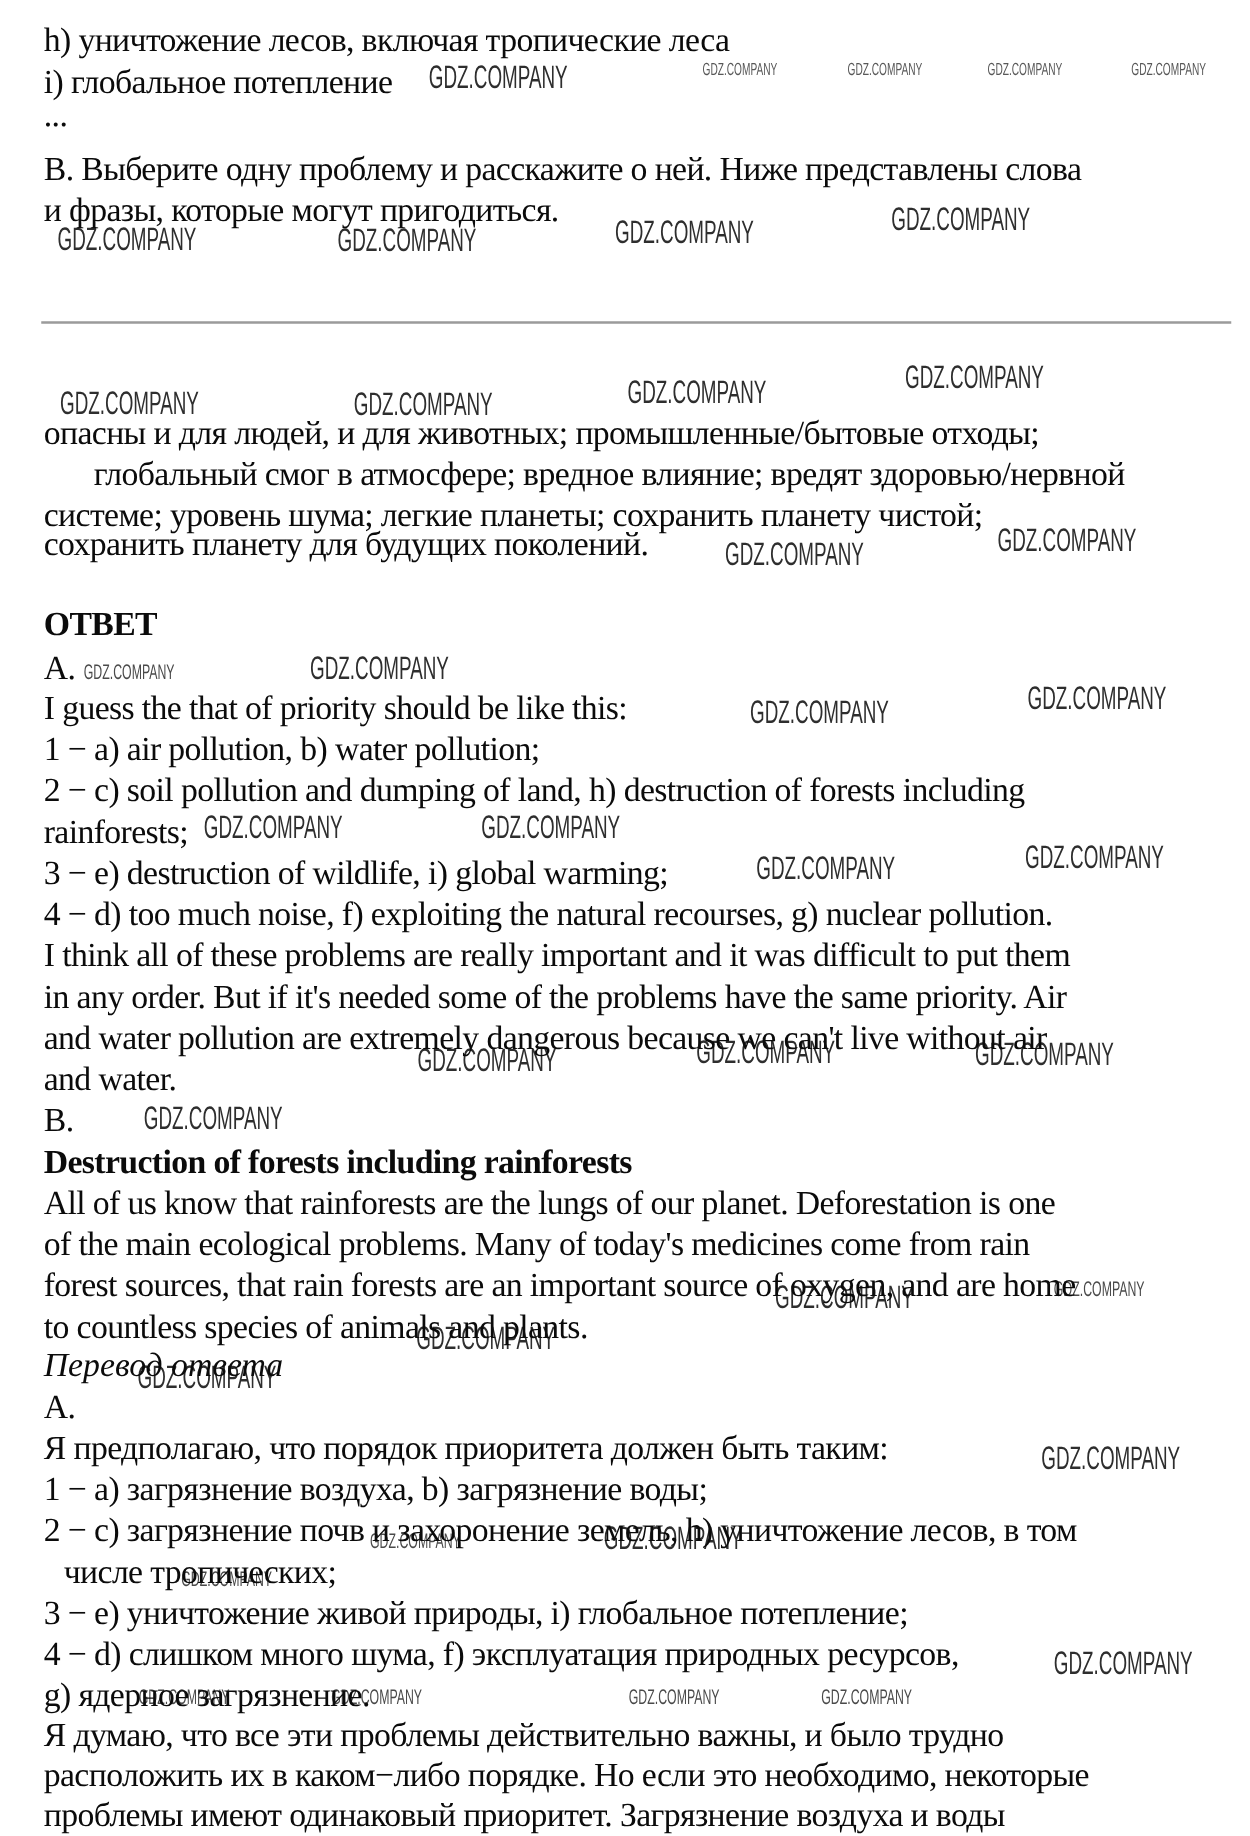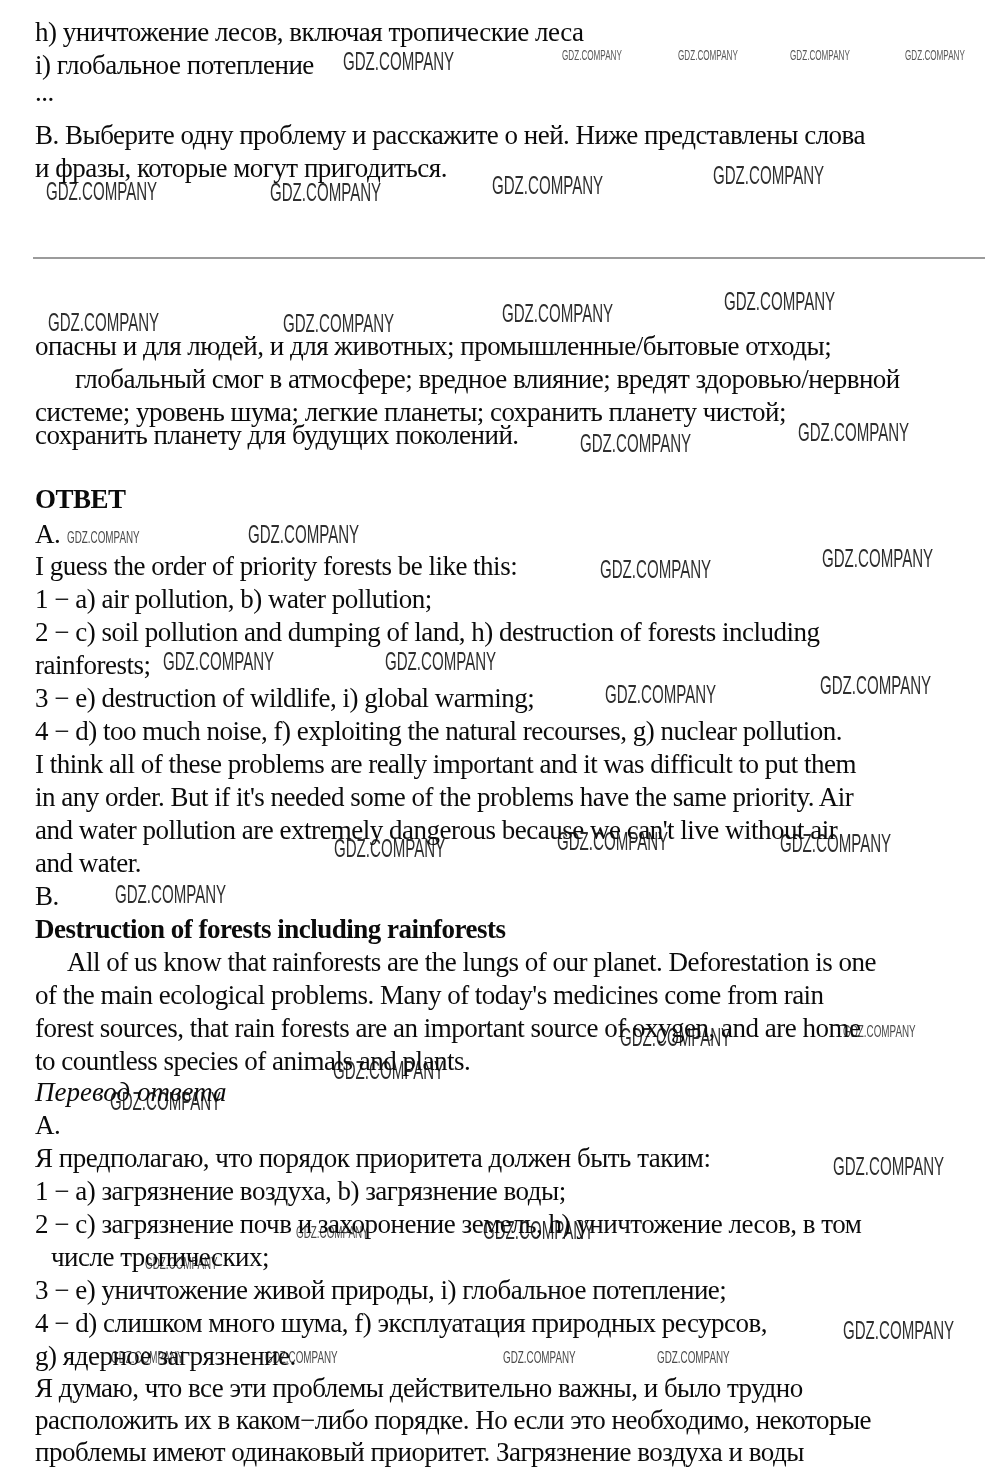--- a/index.html
+++ b/index.html
@@ -73,33 +73,33 @@
       <div class="line" style="top: 49px; left: 35px;">i) глобальное потепление</div>
       <div class="line" style="top: 76px; left: 35px;">...</div>
       <div class="line" style="top: 119px; left: 35px;">B. Выберите одну проблему и расскажите о ней. Ниже представлены слова</div>
       <div class="line" style="top: 152px; left: 35px;">и фразы, которые могут пригодиться.</div>
       <div class="line" style="top: 330px; left: 35px;">опасны и для людей, и для животных; промышленные/бытовые отходы;</div>
       <div class="line" style="top: 363px; left: 35px; margin-left: 40px;">глобальный смог в атмосфере; вредное влияние; вредят здоровью/нервной</div>
       <div class="line" style="top: 396px; left: 35px;">системе; уровень шума; легкие планеты; сохранить планету чистой;</div>
       <div class="line" style="top: 419px; left: 35px;">сохранить планету для будущих поколений.</div>
       <div class="line bold" style="top: 483px; left: 35px;">ОТВЕТ</div>
       <div class="line" style="top: 518px; left: 35px;">A.</div>
-      <div class="line" style="top: 550px; left: 35px;">I guess the order of priority forests be like this:</div>
+      <div class="line" style="top: 550px; left: 35px;">I guess the that of priority should be like this:</div>
       <div class="line" style="top: 583px; left: 35px;">1 − a) air pollution, b) water pollution;</div>
       <div class="line" style="top: 616px; left: 35px;">2 − c) soil pollution and dumping of land, h) destruction of forests including</div>
       <div class="line" style="top: 649px; left: 35px;">rainforests;</div>
       <div class="line" style="top: 682px; left: 35px;">3 − e) destruction of wildlife, i) global warming;</div>
       <div class="line" style="top: 715px; left: 35px;">4 − d) too much noise, f) exploiting the natural recourses, g) nuclear pollution.</div>
       <div class="line" style="top: 748px; left: 35px;">I think all of these problems are really important and it was difficult to put them</div>
       <div class="line" style="top: 781px; left: 35px;">in any order. But if it's needed some of the problems have the same priority. Air</div>
       <div class="line" style="top: 814px; left: 35px;">and water pollution are extremely dangerous because we can't live without air</div>
       <div class="line" style="top: 847px; left: 35px;">and water.</div>
       <div class="line" style="top: 880px; left: 35px;">B.</div>
       <div class="line bold" style="top: 913px; left: 35px;">Destruction of forests including rainforests</div>
-      <div class="line" style="top: 946px; left: 35px; margin-left: 32px;">All of us know that rainforests are the lungs of our planet. Deforestation is one</div>
+      <div class="line" style="top: 946px; left: 35px;">All of us know that rainforests are the lungs of our planet. Deforestation is one</div>
       <div class="line" style="top: 979px; left: 35px;">of the main ecological problems. Many of today's medicines come from rain</div>
       <div class="line" style="top: 1012px; left: 35px;">forest sources, that rain forests are an important source of oxygen, and are home</div>
       <div class="line" style="top: 1045px; left: 35px;">to countless species of animals and plants.</div>
       <div class="line bold-italic" style="top: 1076px; left: 35px;">Перевод ответа</div>
       <div class="line" style="top: 1109px; left: 35px;">A.</div>
       <div class="line" style="top: 1142px; left: 35px;">Я предполагаю, что порядок приоритета должен быть таким:</div>
       <div class="line" style="top: 1175px; left: 35px;">1 − a) загрязнение воздуха, b) загрязнение воды;</div>
       <div class="line" style="top: 1208px; left: 35px;">2 − c) загрязнение почв и захоронение земель, h) уничтожение лесов, в том</div>
       <div class="line" style="top: 1241px; left: 51px;">числе тропических;</div>
       <div class="line" style="top: 1274px; left: 35px;">3 − e) уничтожение живой природы, i) глобальное потепление;</div>

